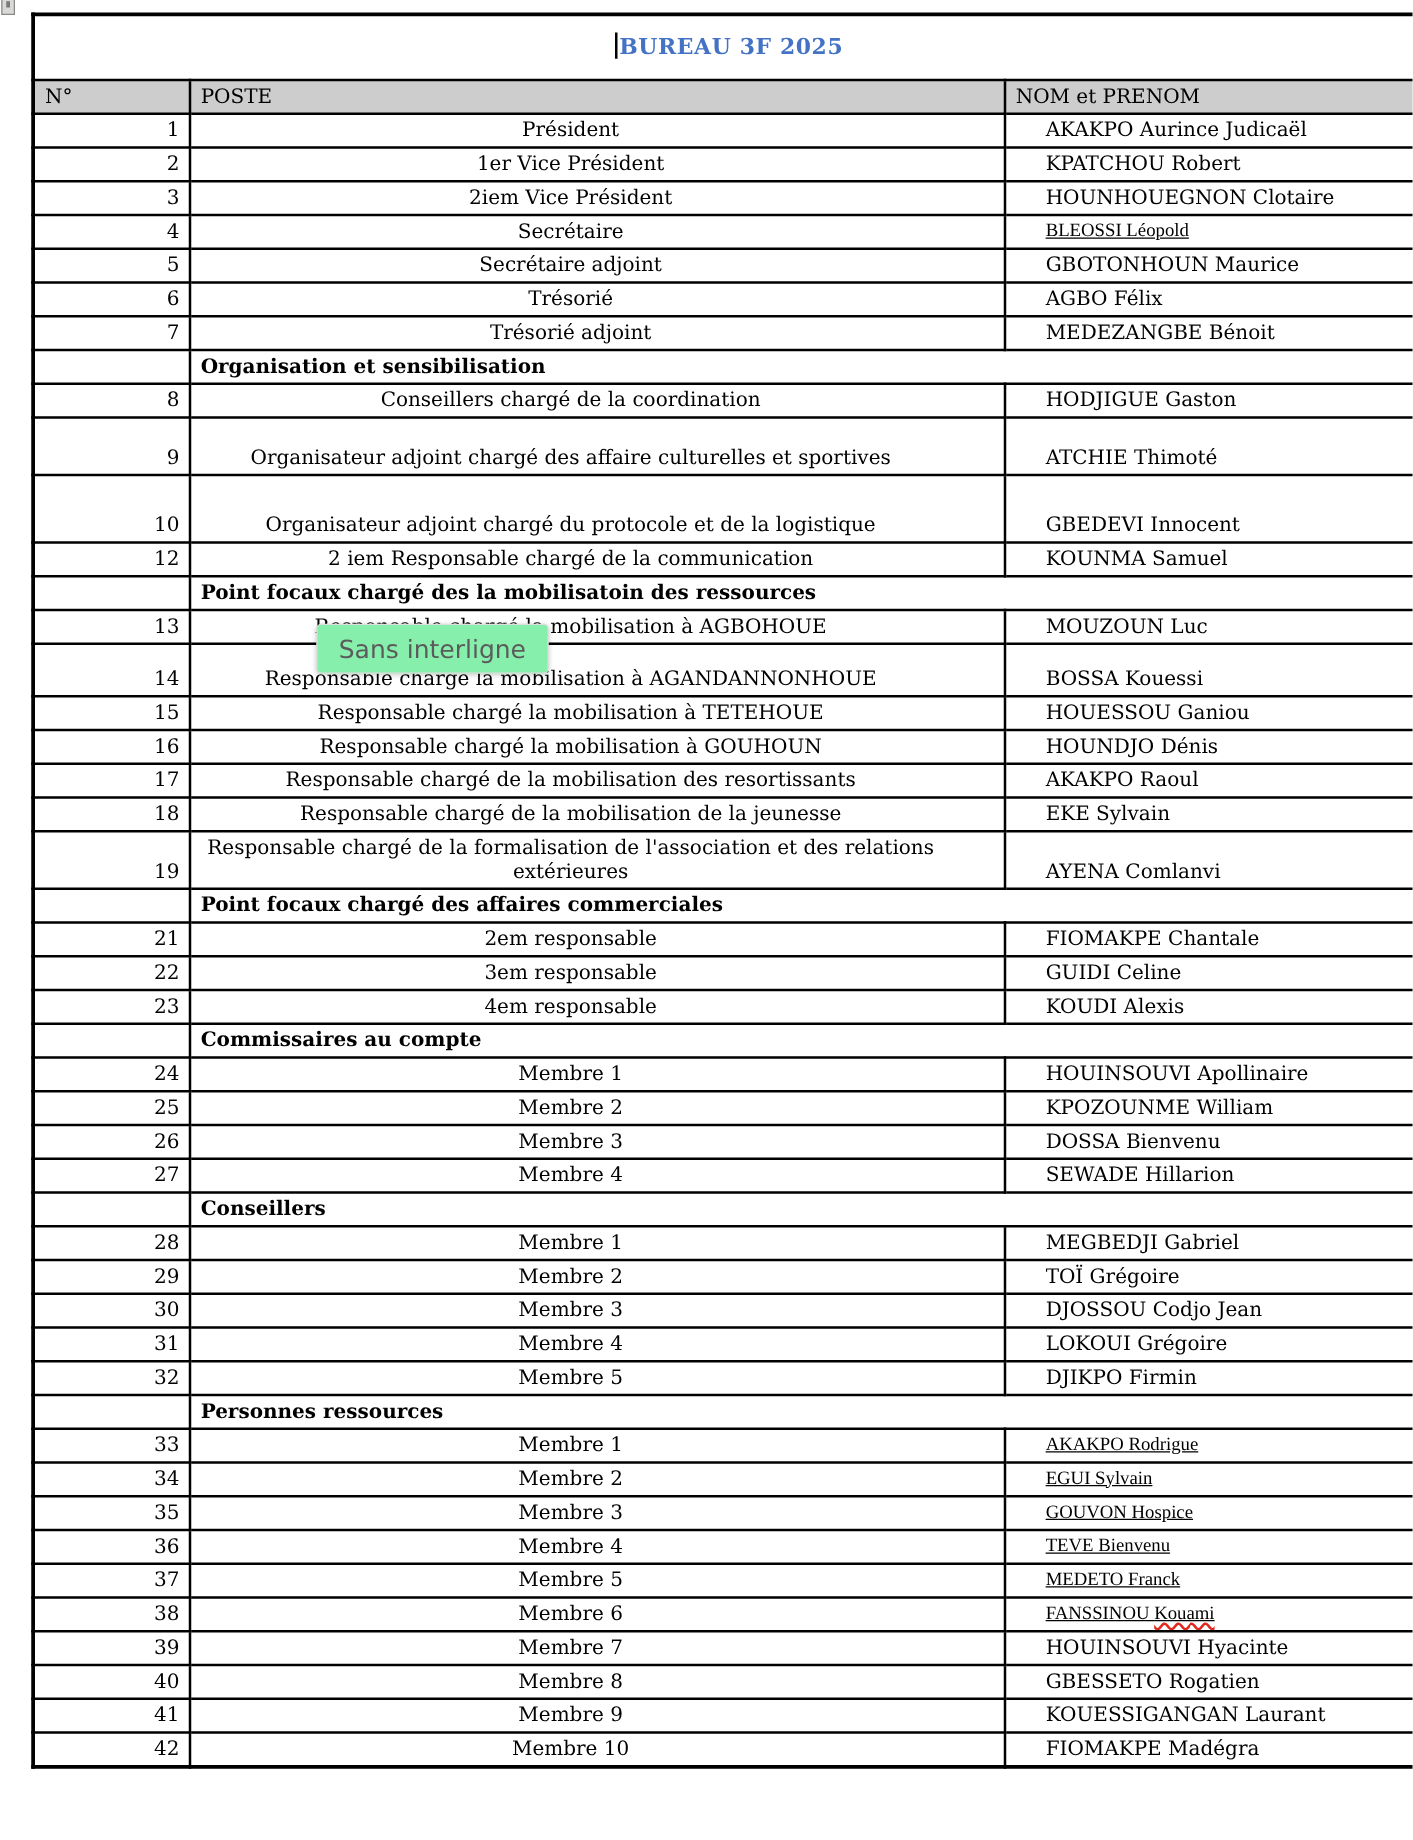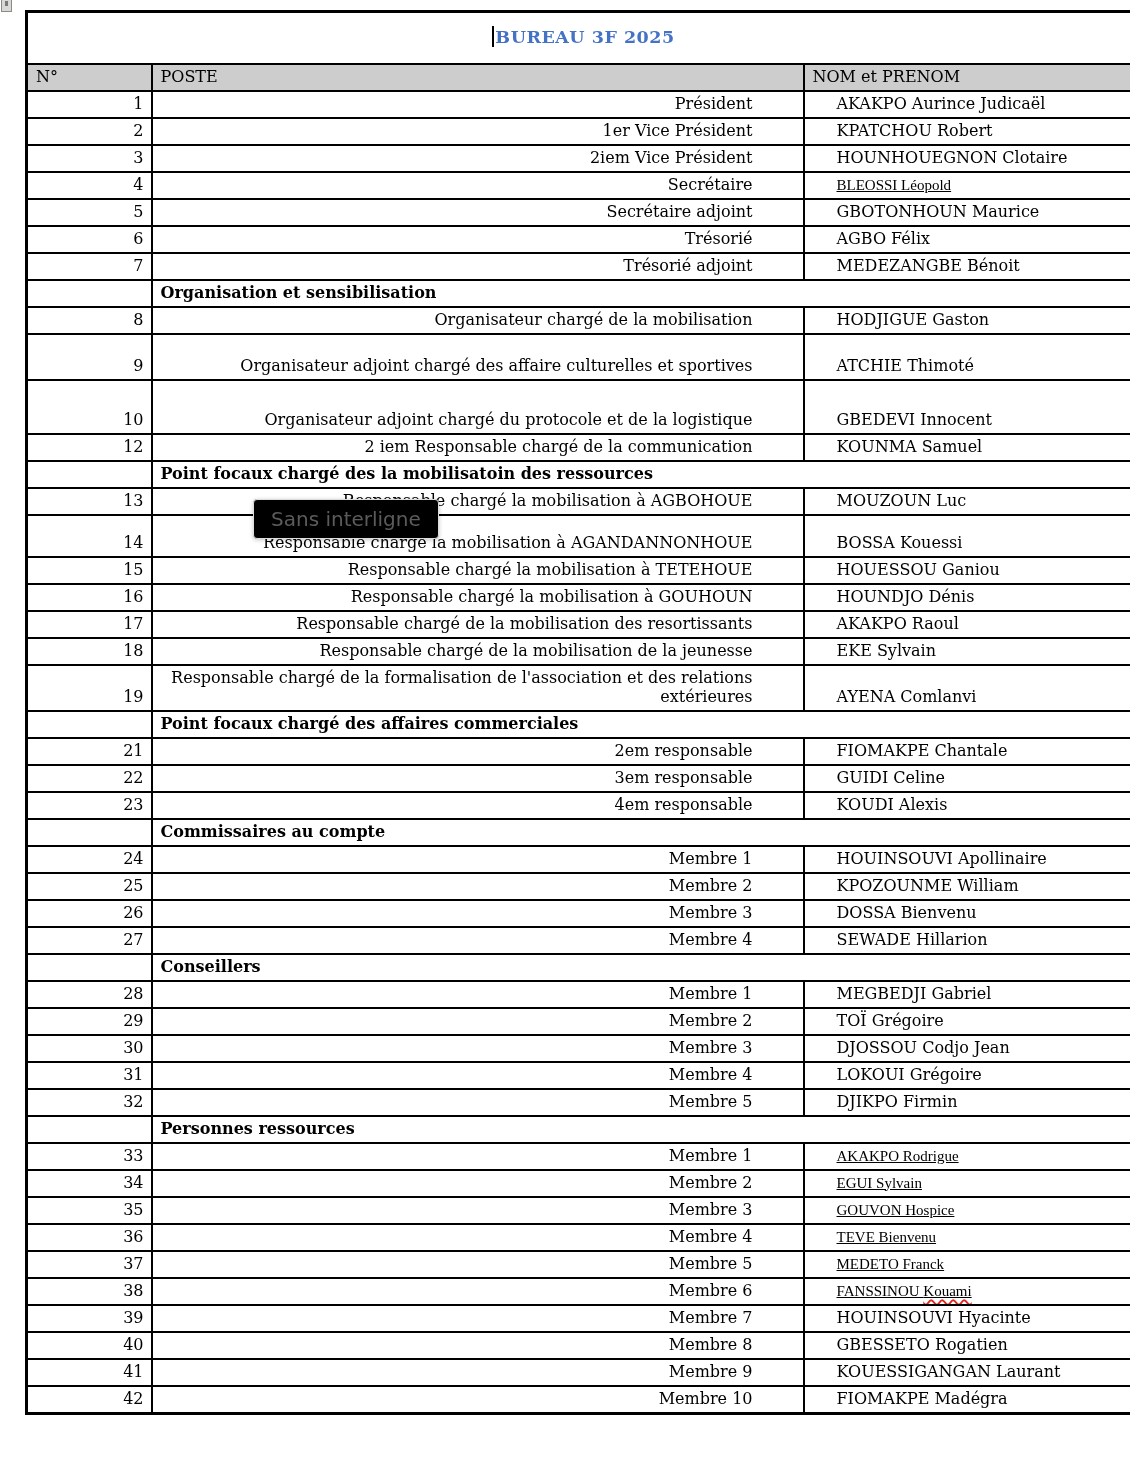--- a/index.html
+++ b/index.html
@@ -62,21 +62,21 @@
     margin-right: 1px;
   }
 
   tr.header-row td { height: 24px; background: #cdcdcd; }
   tr.header-row td.h-num { text-align: left; }
 
   tr.entry { height: 27px; }
   tr.section-row { height: 26px; }
 
   td.cell-num { text-align: right; padding-right: 7px; }
-  td.cell-poste { text-align: right; padding-right: 50px; }
+  td.cell-poste { text-align: center; padding-right: 50px; }
   td.cell-nom { text-align: left; white-space: nowrap; padding-left: 32px; }
 
   td.section-cell {
     text-align: left;
     font-weight: bold;
     padding-right: 8px;
   }
 
   .nom-small {
     font-family: "Liberation Serif", serif;
@@ -87,21 +87,21 @@
     text-decoration: underline wavy #e0281e 1.5px;
     text-underline-offset: 3px;
   }
 
   .tooltip {
     position: absolute;
     left: 253px; top: 499px;
     height: 38px;
     padding: 0 17px;
     display: flex; align-items: center;
-    background: #000000;
+    background: #86efac;
     border: 1px solid #dddddb;
     border-radius: 4px;
     box-shadow: 0 1px 4px rgba(0,0,0,0.22);
     font-family: "DejaVu Sans", sans-serif;
     font-size: 20px;
     color: #5b5b5b;
     white-space: nowrap;
     z-index: 10;
   }
 </style>
@@ -164,21 +164,21 @@
           <td class="cell-num">7</td>
           <td class="cell-poste">Trésorié adjoint</td>
           <td class="cell-nom"><span>MEDEZANGBE Bénoit</span></td>
         </tr>
         <tr class="section-row">
           <td class="cell-num"></td>
           <td colspan="2" class="section-cell">Organisation et sensibilisation</td>
         </tr>
         <tr class="entry">
           <td class="cell-num">8</td>
-          <td class="cell-poste">Organisateur chargé de la mobilisation</td>
+          <td class="cell-poste">Conseillers chargé de la coordination</td>
           <td class="cell-nom"><span>HODJIGUE Gaston</span></td>
         </tr>
         <tr class="entry" style="height: 46px;">
           <td class="cell-num">9</td>
           <td class="cell-poste">Organisateur adjoint chargé des affaire culturelles et sportives</td>
           <td class="cell-nom"><span>ATCHIE Thimoté</span></td>
         </tr>
         <tr class="entry" style="height: 54px;">
           <td class="cell-num">10</td>
           <td class="cell-poste">Organisateur adjoint chargé du protocole et de la logistique</td>

